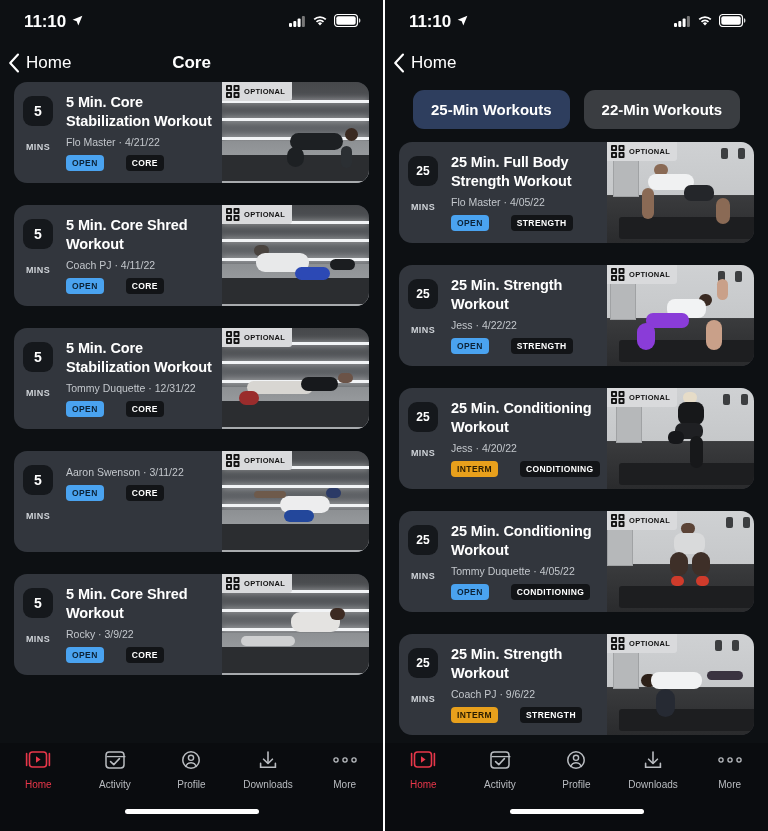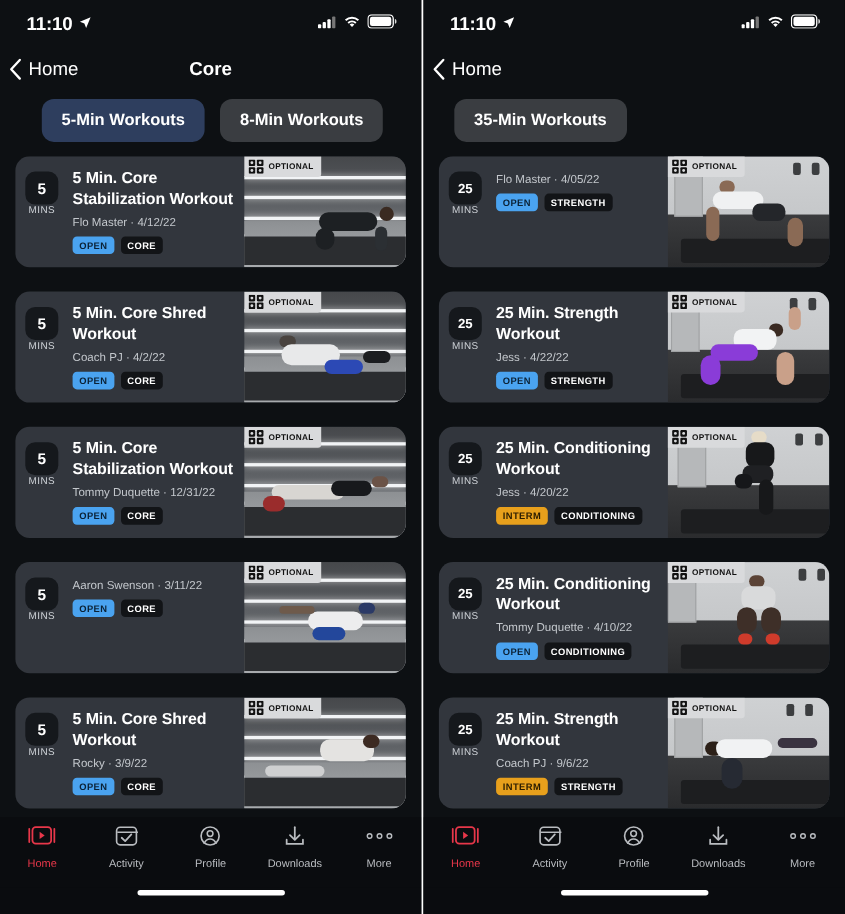--- a/index.html
+++ b/index.html
@@ -92,38 +92,38 @@
   }
   .mins-badge {
     width: 30px; height: 30px;
     background: #15181c;
     border-radius: 9px;
     display: flex; align-items: center; justify-content: center;
     color: #fff; font-size: 14px; font-weight: 700;
   }
   .mins-badge.two { font-size: 12px; }
   .mins-label {
-    margin-top: 0;
-    color: #cfd3d8; font-size: 9px; font-weight: 400; letter-spacing: 0.4px;
+    margin-top: 16px;
+    color: #cfd3d8; font-size: 9px; font-weight: 700; letter-spacing: 0.4px;
   }
   .card-body {
     flex: 1 1 auto;
     padding: 11px 6px 5px 4px;
     min-width: 0;
   }
   .card-title {
     color: #fff; font-size: 14.5px; font-weight: 700;
     line-height: 1.33;
     letter-spacing: -0.1px;
   }
   .card-meta {
     margin-top: 4px;
     color: #c3c7cc; font-size: 10.5px; font-weight: 400;
   }
-  .tagrow { margin-top: 7px; display: flex; gap: 6px; }
+  .tagrow { margin-top: 7px; display: flex; gap: 22px; }
   .tag {
     border-radius: 4px;
     padding: 3px 6px 3px 6px;
     font-size: 8.5px; font-weight: 700; letter-spacing: 0.4px;
     color: #fff;
   }
   .tag.level-open { background: #4aa3f0; color: #0b2236; }
   .tag.level-interm { background: #e8a01c; color: #2a1c00; }
   .tag.cat { background: #121417; color: #fff; }
 
@@ -257,35 +257,31 @@
         <span class="nav-chevron">
           <svg width="12" height="20" viewBox="0 0 12 20">
               <path d="M10 1.5 2.2 10 10 18.5" fill="none" stroke="#fff" stroke-width="2.1" stroke-linecap="round" stroke-linejoin="round"></path>
             </svg>
         </span>
         <span>Home</span>
       </div>
       <div class="nav-title">Core</div>
     </div>
 
-    <div class="filters">
-      <div class="pill active">5-Min Workouts</div>
-      <div class="pill inactive">8-Min Workouts</div>
-    </div>
 
     <div class="list">
 
       <div class="card">
         <div class="card-left">
           <div class="mins-badge">5</div>
           <div class="mins-label">MINS</div>
         </div>
         <div class="card-body">
           <div class="card-title">5 Min. Core Stabilization Workout</div>
-          <div class="card-meta">Flo Master · 4/12/22</div>
+          <div class="card-meta">Flo Master · 4/21/22</div>
           <div class="tagrow">
             <span class="tag level-open">OPEN</span>
             <span class="tag cat">CORE</span>
           </div>
         </div>
         <div class="thumb">
           <div class="scene gym">
             <div class="strip" style="top:18%"></div>
               <div class="strip" style="top:36%"></div>
             <div class="strip" style="top:54%"></div>
@@ -317,21 +313,21 @@
         </div>
       </div>
 
       <div class="card">
         <div class="card-left">
           <div class="mins-badge">5</div>
           <div class="mins-label">MINS</div>
         </div>
         <div class="card-body">
           <div class="card-title">5 Min. Core Shred Workout</div>
-          <div class="card-meta">Coach PJ · 4/2/22</div>
+          <div class="card-meta">Coach PJ · 4/11/22</div>
           <div class="tagrow">
             <span class="tag level-open">OPEN</span>
             <span class="tag cat">CORE</span>
           </div>
         </div>
         <div class="thumb">
           <div class="scene gym">
             <div class="strip" style="top:16%"></div>
               <div class="strip" style="top:34%"></div>
             <div class="strip" style="top:52%"></div>
@@ -603,31 +599,33 @@
         <span class="nav-chevron">
           <svg width="12" height="20" viewBox="0 0 12 20">
               <path d="M10 1.5 2.2 10 10 18.5" fill="none" stroke="#fff" stroke-width="2.1" stroke-linecap="round" stroke-linejoin="round"></path>
             </svg>
         </span>
         <span>Home</span>
       </div>
     </div>
 
     <div class="filters">
-      <div class="pill inactive">35-Min Workouts</div>
+      <div class="pill active">25-Min Workouts</div>
+      <div class="pill inactive">22-Min Workouts</div>
     </div>
 
     <div class="list">
 
       <div class="card">
         <div class="card-left">
           <div class="mins-badge two">25</div>
           <div class="mins-label">MINS</div>
         </div>
         <div class="card-body">
+          <div class="card-title">25 Min. Full Body Strength Workout</div>
           <div class="card-meta">Flo Master · 4/05/22</div>
           <div class="tagrow">
             <span class="tag level-open">OPEN</span>
             <span class="tag cat">STRENGTH</span>
           </div>
         </div>
         <div class="thumb">
           <div class="scene studio">
             <div class="door" style="left:4%"></div>
             <div class="rack" style="right:18%"></div>
@@ -750,21 +748,21 @@
         </div>
       </div>
 
       <div class="card">
         <div class="card-left">
           <div class="mins-badge two">25</div>
           <div class="mins-label">MINS</div>
         </div>
         <div class="card-body">
           <div class="card-title">25 Min. Conditioning Workout</div>
-          <div class="card-meta">Tommy Duquette · 4/10/22</div>
+          <div class="card-meta">Tommy Duquette · 4/05/22</div>
           <div class="tagrow">
             <span class="tag level-open">OPEN</span>
             <span class="tag cat">CONDITIONING</span>
           </div>
         </div>
         <div class="thumb">
           <div class="scene studio">
             <div class="door" style="left:0%"></div>
             <div class="rack" style="right:14%"></div>
               <div class="rack" style="right:3%"></div>

